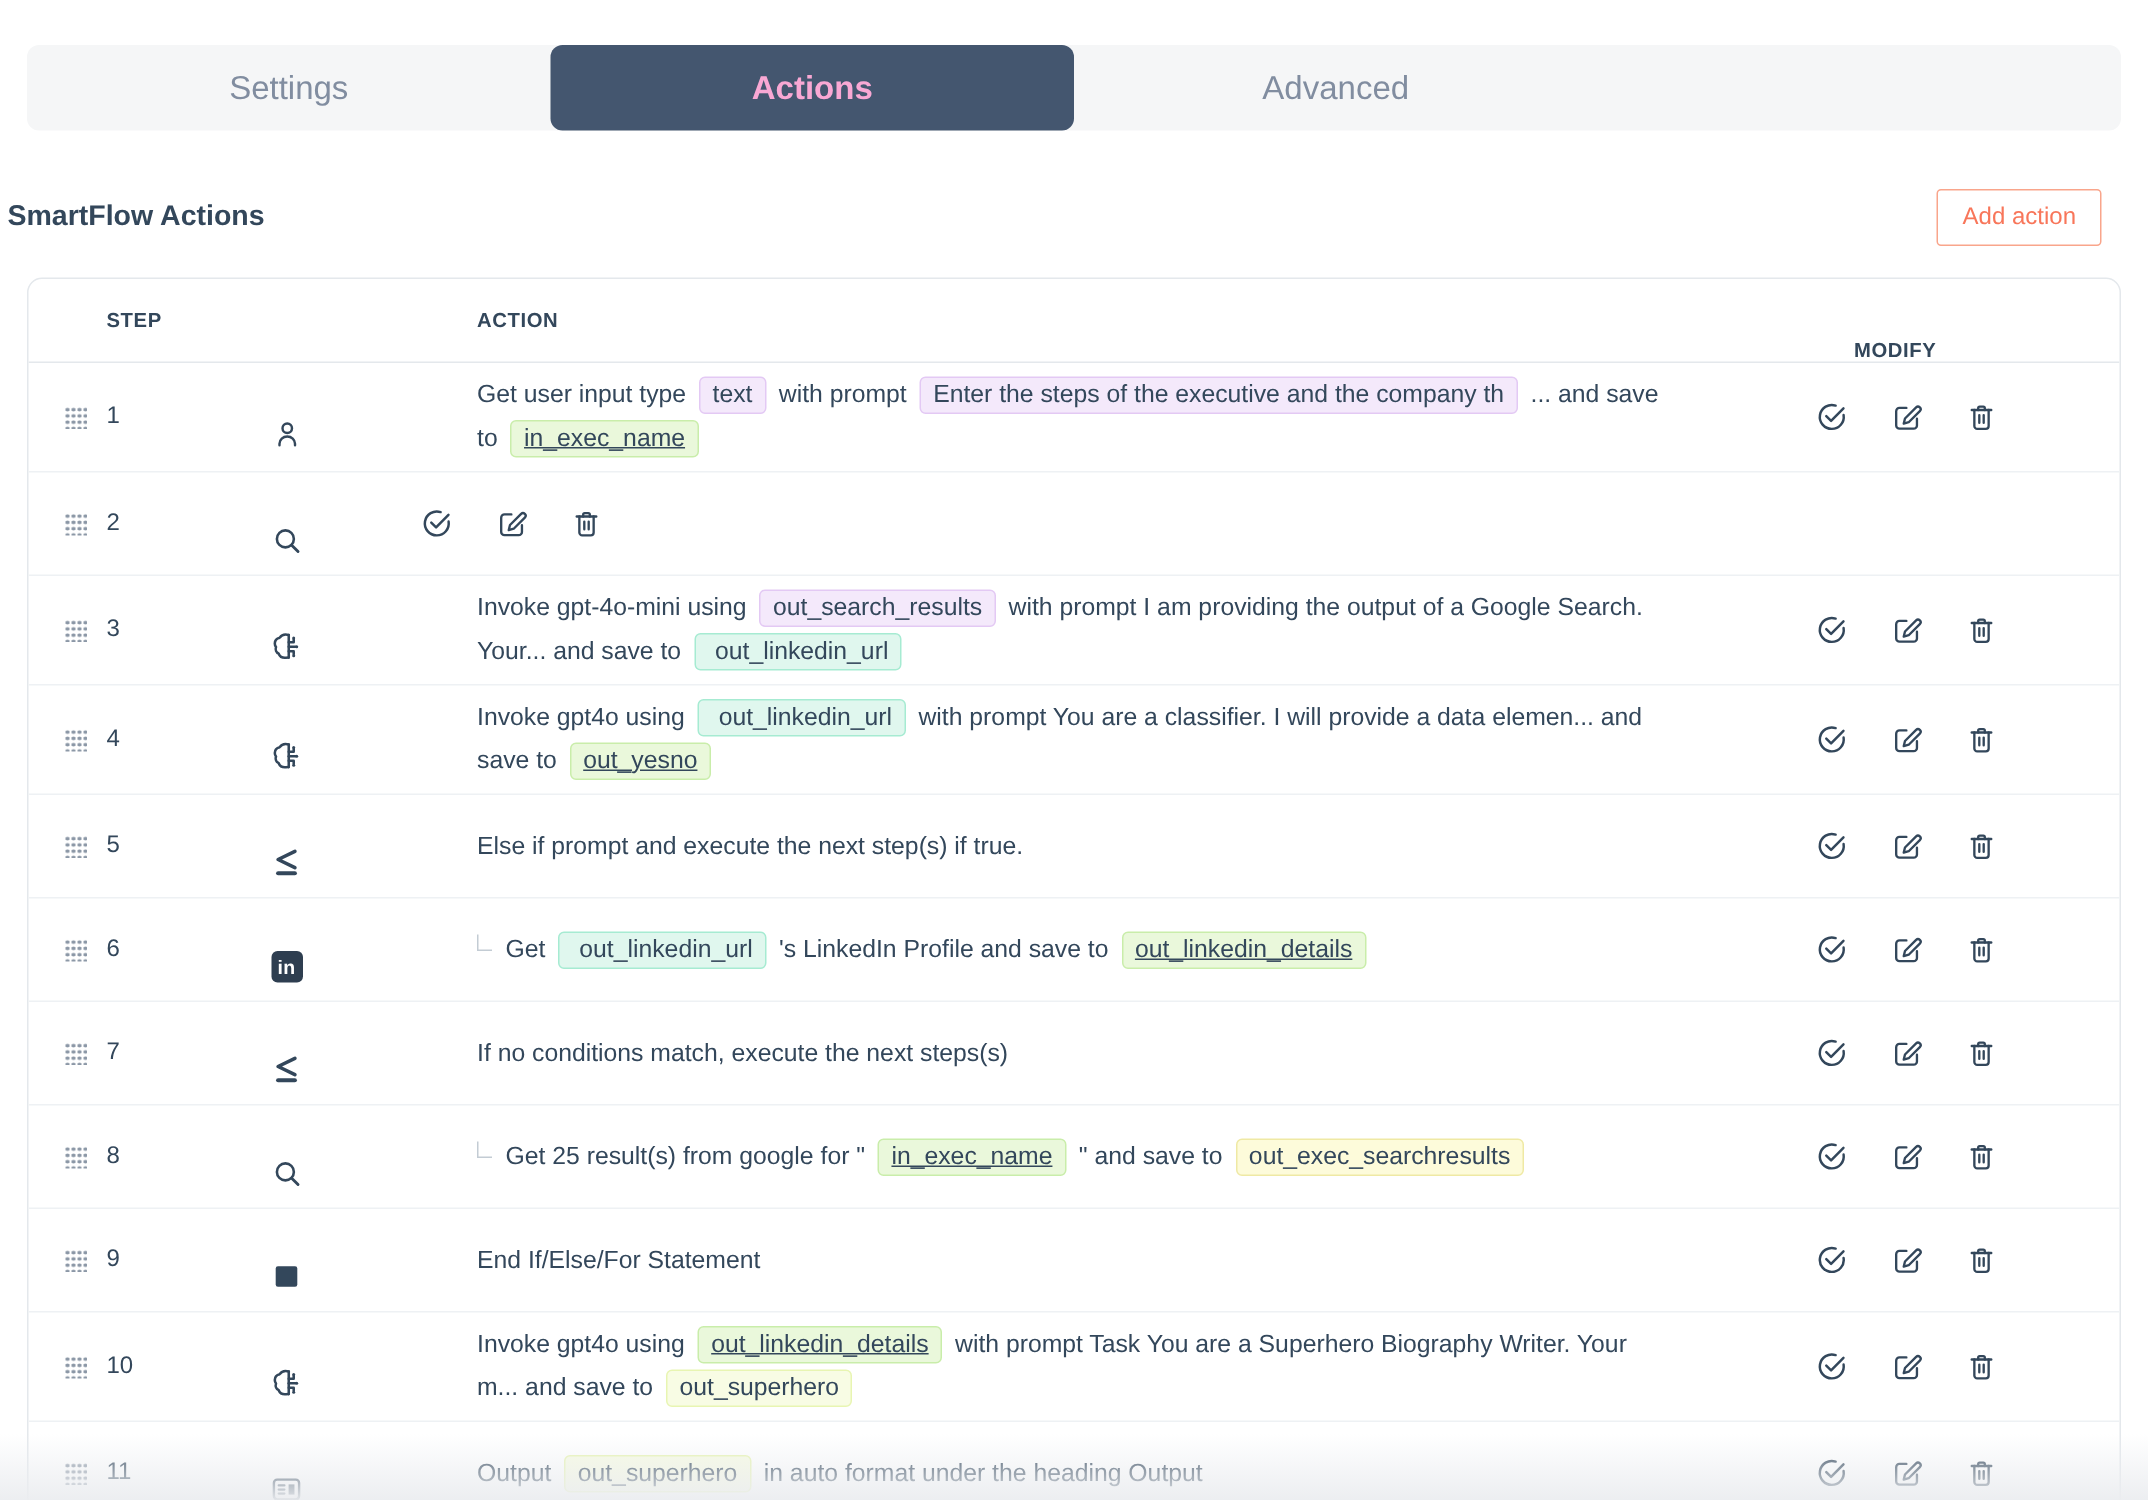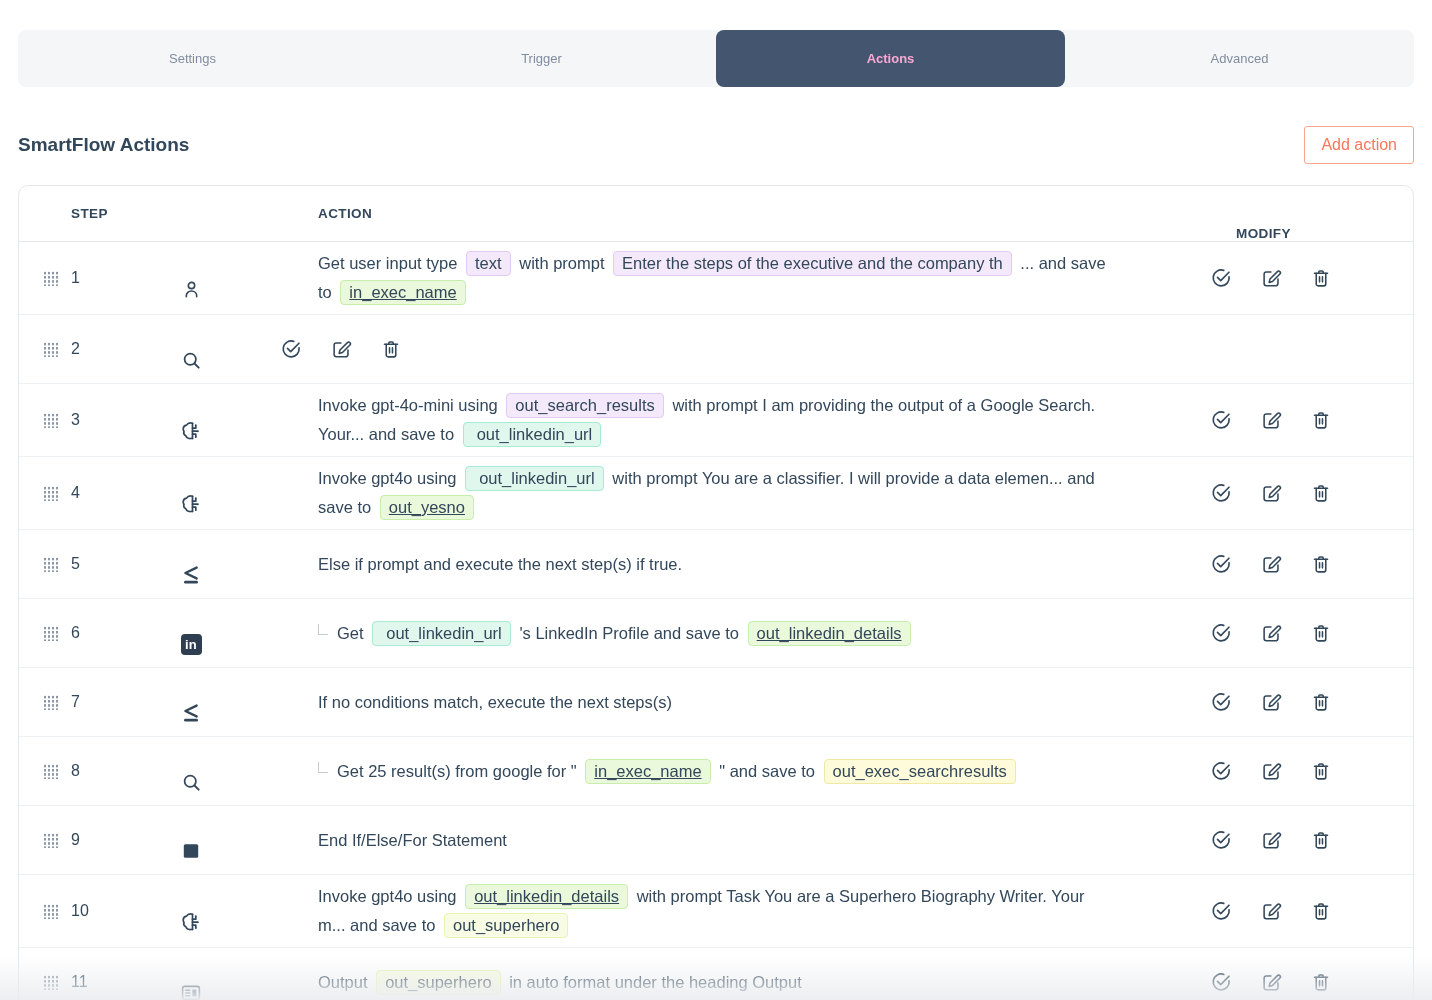--- a/index.html
+++ b/index.html
@@ -20,27 +20,27 @@
     -webkit-font-smoothing:antialiased;
   }
   
   .tab-bar{
     position:absolute;left:18px;top:30px;width:1396px;height:57px;
     background:var(--tabbar-bg);border-radius:8px;
     display:grid;grid-template-columns:repeat(4,1fr);
   }
   .tab{
     appearance:none;background:transparent;border:none;border-radius:8px;
-    font-family:inherit;font-size:13px;font-weight:500;color:var(--tab-text);
+    font-family:inherit;font-size:22px;font-weight:500;color:var(--tab-text);
     cursor:pointer;height:100%;
   }
   .tab.active{background:var(--tab-active-bg);color:#f9a8d4;font-weight:600;}
   
   .page-head{
-    position:absolute;left:18px;top:121px;width:1396px;height:48px;
+    position:absolute;left:5px;top:121px;width:1396px;height:48px;
     display:flex;align-items:center;justify-content:space-between;
   }
   .page-title{font-size:19px;font-weight:700;margin:0;color:var(--text);}
   .add-btn{
     appearance:none;background:#fff;border:1px solid var(--accent-border);
     color:var(--accent);border-radius:3px;font-family:inherit;
     font-size:16px;font-weight:500;padding:9px 16px;cursor:pointer;
   }
   
   .card{
@@ -99,21 +99,20 @@
   .bottom-fade{
     position:absolute;left:0;right:0;bottom:0;height:44px;pointer-events:none;
     background:linear-gradient(180deg, rgba(240,242,244,0) 0%, rgba(235,237,240,.95) 100%);
   }
 </style>
 </head>
 <body>
 
 <nav class="tab-bar">
     <button class="tab">Settings</button>
-    <button class="tab">Trigger</button>
     <button class="tab active">Actions</button>
     <button class="tab">Advanced</button>
   </nav>
 
 <header class="page-head">
   <h1 class="page-title">SmartFlow Actions</h1>
   <button class="add-btn">Add action</button>
 </header>
 
 <section class="card">

